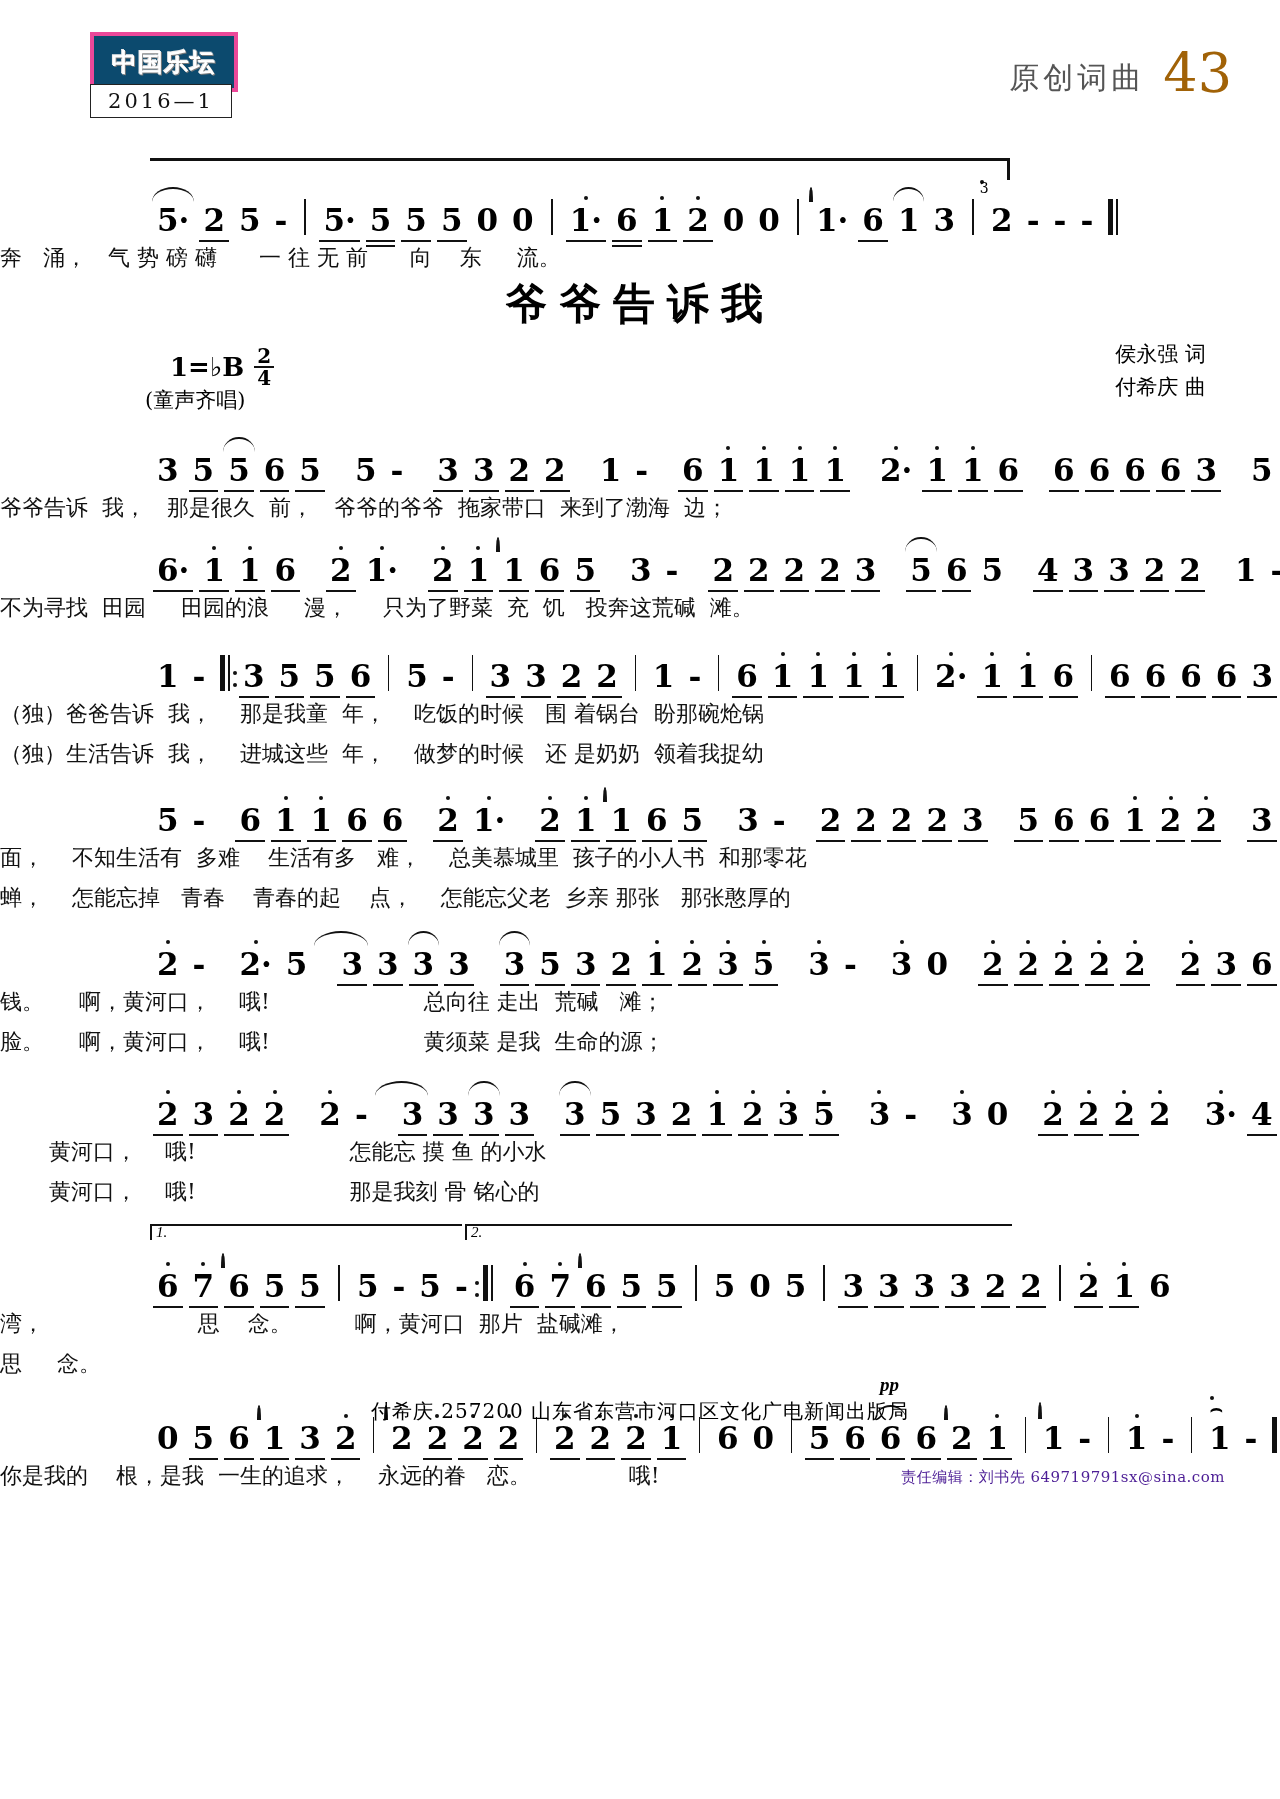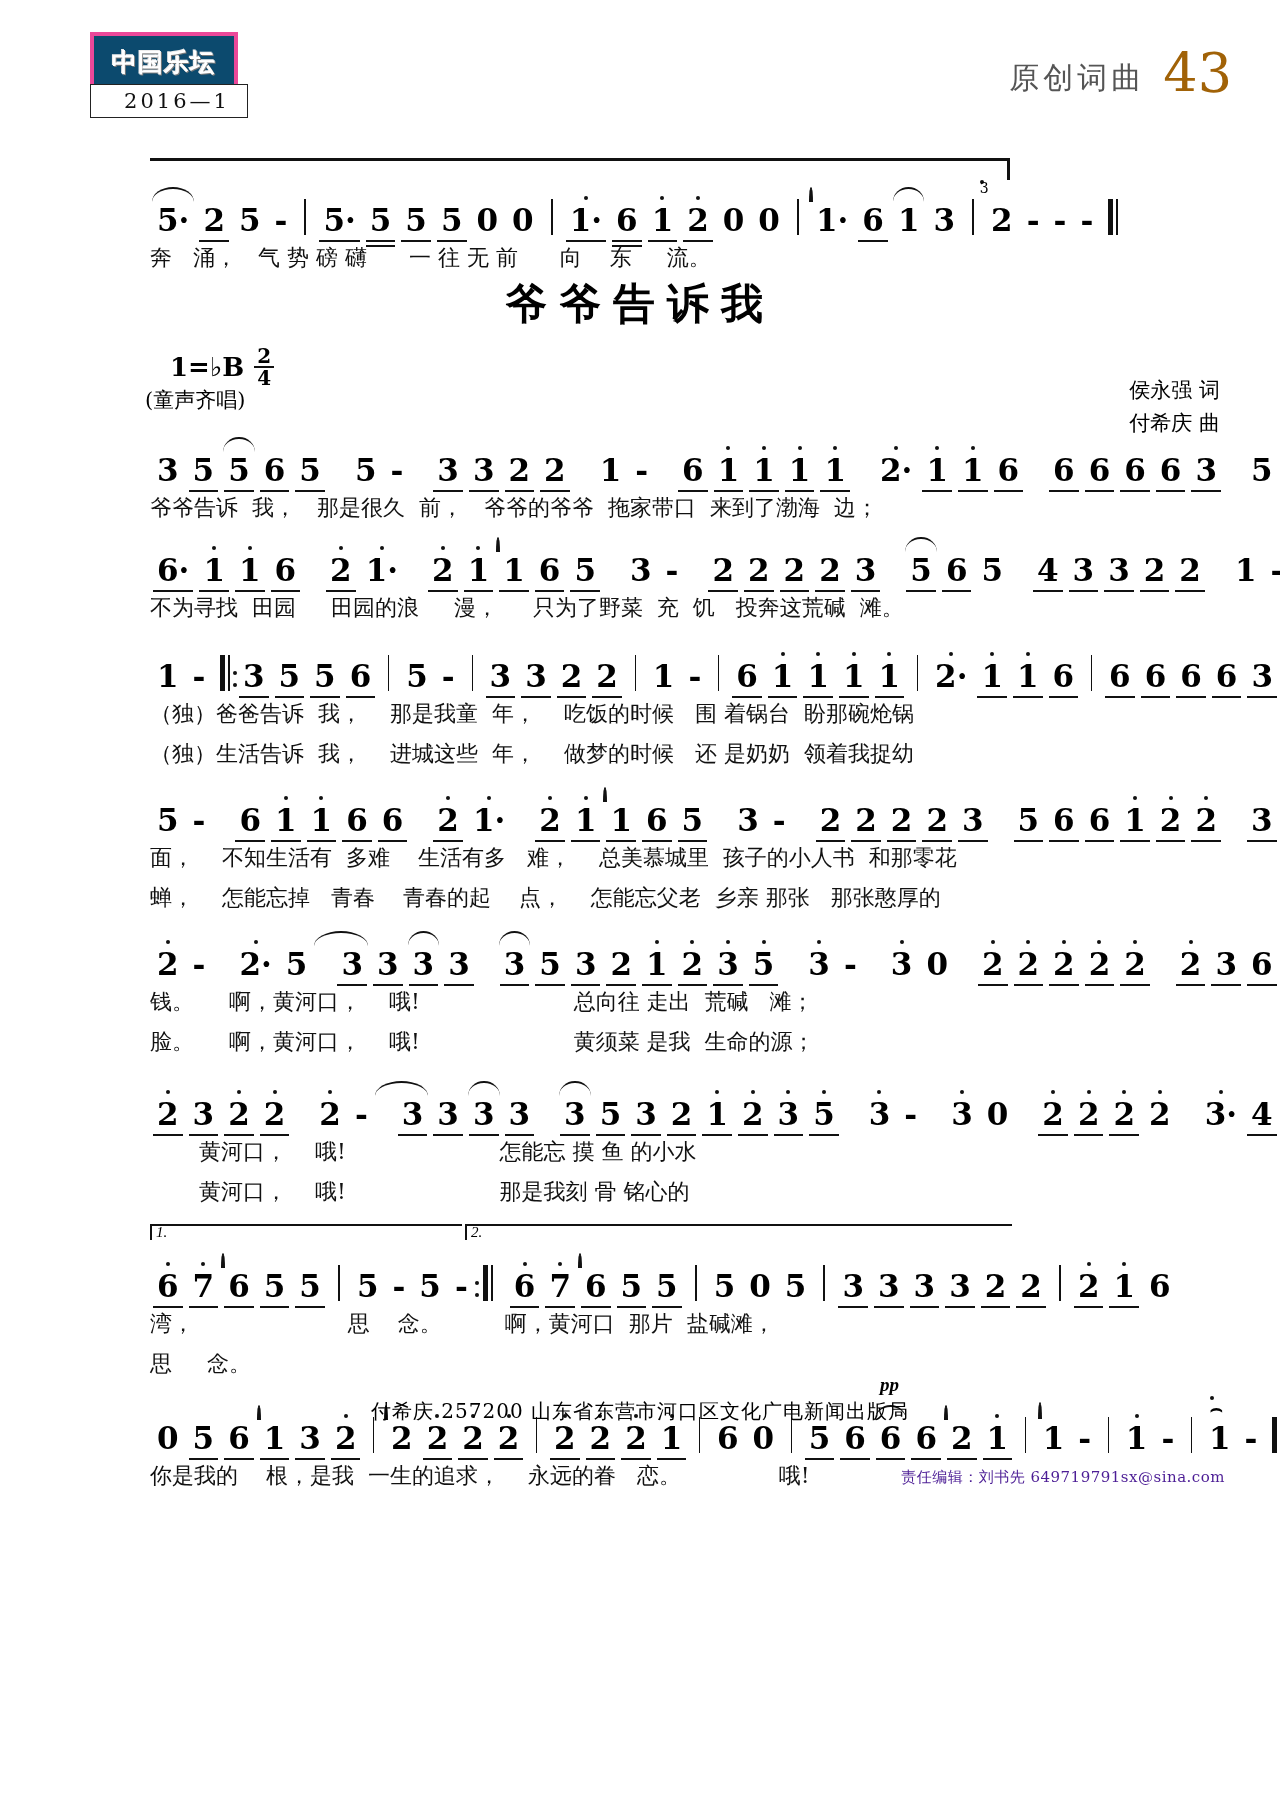--- a/index.html
+++ b/index.html
@@ -20,21 +20,21 @@
   }
   .logo-text{
     font-family:"DejaVu Serif", serif;
     font-size:25px;font-weight:700;color:#fff;
     text-shadow:1px 1px 0 #7a7a7a, -1px -1px 0 #ececec;
     letter-spacing:1px;
   }
   .issue-box{
     position:absolute;left:90px;top:84px;width:140px;height:32px;
     border:1px solid #222;background:#fff;
-    display:flex;align-items:center;justify-content:center;padding-left:16px;
+    display:flex;align-items:center;justify-content:center;
   }
   .issue-text{font-family:"DejaVu Serif", serif;font-size:21px;letter-spacing:3px;color:#111;}
   .hdr-right{
     position:absolute;right:48px;top:50px;
     display:flex;align-items:flex-end;gap:18px;
   }
   .hdr-cat{font-size:30px;color:#555;letter-spacing:4px;font-family:"DejaVu Serif",serif;}
   .hdr-page{font-size:54px;color:#a16207;font-family:"DejaVu Serif",serif;line-height:.9;}
 
   
@@ -51,21 +51,21 @@
 
   .notes{
     display:flex;align-items:flex-end;
     font-family:"DejaVu Serif", serif;
     font-weight:700;font-size:31px;letter-spacing:0;
     padding-left:150px;height:58px;
   }
   .lyr{
     display:flex;align-items:center;
     font-family:"DejaVu Serif", serif;
-    font-size:22px;padding-left:150px;height:40px;color:#111;
+    font-size:22px;height:40px;color:#111;
     white-space:pre;
   }
   .lyr2{height:40px;}
 
   .bar{display:inline-block;width:2px;height:36px;background:#111;margin:0 10px 3px 10px;vertical-align:bottom;}
   .dbar{display:inline-block;width:12px;height:36px;margin:0 4px 3px 8px;position:relative;}
   .dbar:before{content:"";position:absolute;left:0;top:0;width:5px;height:36px;background:#111;}
   .dbar:after{content:"";position:absolute;left:8px;top:0;width:2px;height:36px;background:#111;}
 
   .n{position:relative;display:inline-block;padding:0 7px;}
@@ -86,22 +86,22 @@
     position:absolute;left:170px;top:8px;
     font-family:"DejaVu Serif",serif;font-size:26px;font-weight:700;
     display:flex;align-items:center;gap:2px;
   }
   .meter{display:inline-flex;flex-direction:column;align-items:center;line-height:1;margin-left:8px;font-size:20px;}
   .meter span:first-child{border-bottom:2px solid #111;padding:0 3px;}
   .voice{
     position:absolute;left:145px;top:48px;font-size:21px;font-family:"DejaVu Serif",serif;
   }
   .credits{
-    position:absolute;right:60px;top:0px;text-align:left;font-size:21px;
-    font-family:"DejaVu Serif",serif;line-height:1.55;margin-top:36px;
+    position:absolute;right:74px;top:0px;text-align:left;font-size:21px;
+    font-family:"DejaVu Serif",serif;line-height:1.55;
   }
 
   .title{
     text-align:center;font-size:42px;font-weight:700;letter-spacing:12px;
     font-family:"DejaVu Serif",serif;margin:0;padding:0;
   }
 
   .repeat-open{display:inline-block;width:16px;height:36px;position:relative;margin:0 8px 3px 8px;vertical-align:bottom;}
   .repeat-open:before{content:"";position:absolute;left:0;top:0;width:5px;height:36px;background:#111;}
   .repeat-open:after{content:"";position:absolute;left:8px;top:0;width:2px;height:36px;background:#111;}

